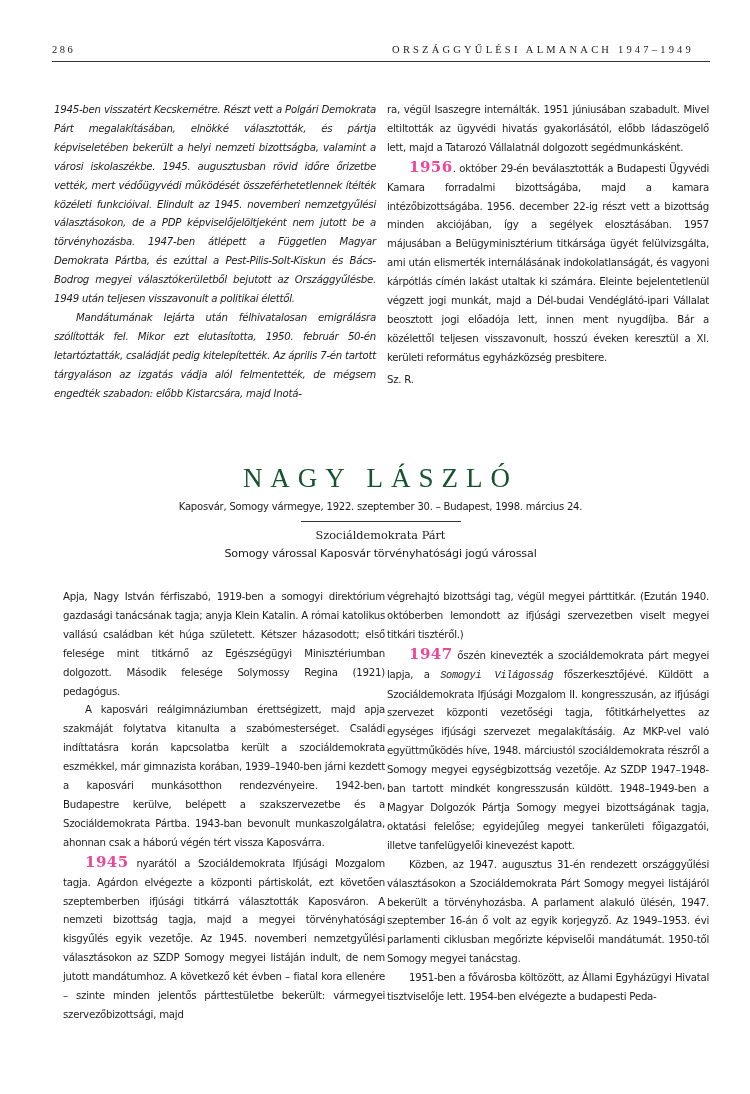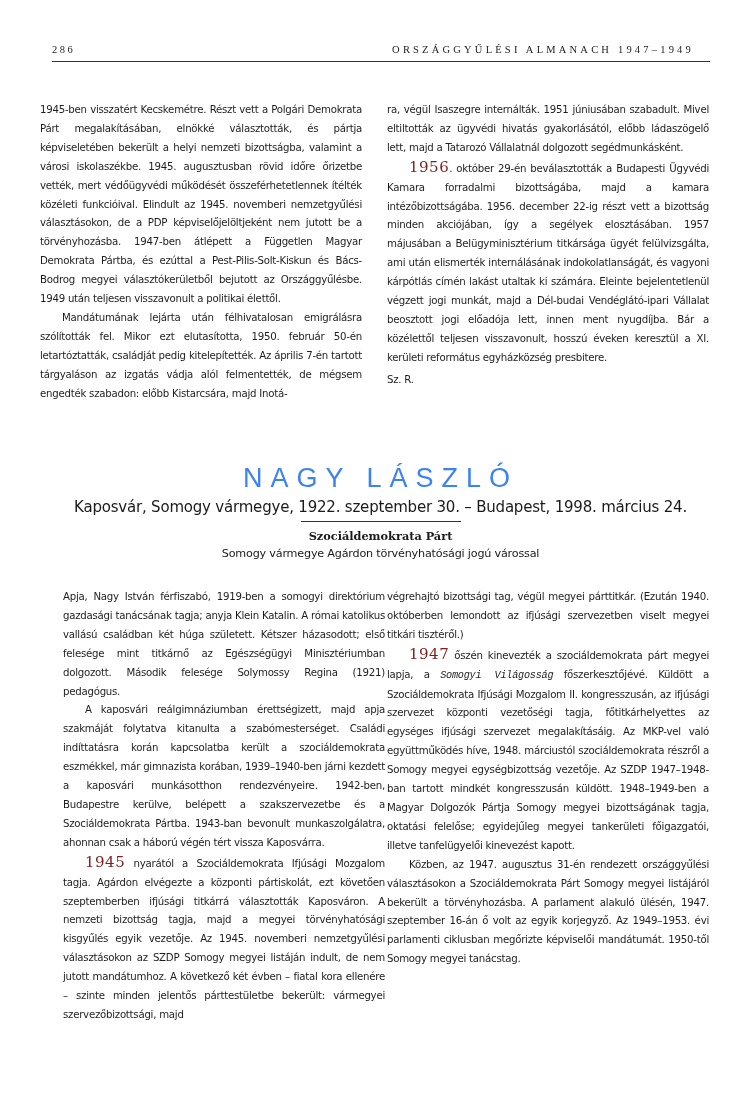--- a/index.html
+++ b/index.html
@@ -6,31 +6,31 @@
   body { width: 750px; height: 1094px; position: relative; overflow: hidden; color: #1a1a1a; font-family: "Liberation Sans", sans-serif; }
   .page { position: absolute; left: 0; top: 0; width: 750px; height: 1094px; }
   .running-head { position: absolute; left: 52px; right: 40px; top: 44px; height: 16px; font-family: "Liberation Serif", serif; font-size: 10.5px; letter-spacing: 3px; color: #222; }
   .running-head .pno { position: absolute; left: 0; top: 0; letter-spacing: 2.5px; }
   .running-head .title { position: absolute; right: 16px; top: 0; letter-spacing: 3.2px; }
   .head-rule { position: absolute; left: 52px; right: 40px; top: 61px; height: 0; border-top: 1.3px solid #333; }
   .col { position: absolute; font-family: "DejaVu Sans", sans-serif; font-size: 10.2px; line-height: 18.9px; text-align: justify; letter-spacing: -0.25px; color: #1d1d1d; }
   .col p { margin: 0; }
   .col p.ind { text-indent: 22px; }
   .col .right { text-align: left; }
-  .drop-year { font-family: "DejaVu Serif", serif; font-weight: normal; font-size: 15px; letter-spacing: 0.5px; color: #7f1d1d; }
+  .drop-year { font-family: "DejaVu Serif", serif; font-weight: bold; font-size: 15px; letter-spacing: 0.5px; color: #ec4899; }
   .ital { font-style: italic; font-family: Liberation Mono, monospace; }
-  .c1 { left: 40px; top: 101px; width: 322px; }
+  .c1 { left: 54px; top: 101px; width: 322px; font-style: italic; }
   .c2 { left: 387px; top: 101px; width: 322px; }
   .c3 { left: 63px; top: 588px; width: 322px; }
   .c4 { left: 387px; top: 588px; width: 322px; }
   .name-block { position: absolute; left: 52px; width: 657px; top: 462px; text-align: center; }
-  .name { font-family: Liberation Sans, sans-serif; font-size: 27px; letter-spacing: 8px; color: #3b82f6; line-height: 32px; font-weight: normal; margin: 0; }
-  .birth { font-family: "DejaVu Sans", sans-serif; font-size: 15px; letter-spacing: -0.2px; margin-top: 5px; line-height: 16px; }
+  .name { font-family: Liberation Serif, serif; font-size: 27px; letter-spacing: 8px; color: #14532d; line-height: 32px; font-weight: normal; margin: 0; }
+  .birth { font-family: "DejaVu Sans", sans-serif; font-size: 10px; letter-spacing: -0.2px; margin-top: 5px; line-height: 16px; }
   .sub-rule { width: 160px; margin: 6px auto 0 auto; border-top: 1px solid #333; height: 0; }
-  .party { font-family: "DejaVu Serif", serif; font-weight: bold; font-size: 11.3px; margin-top: 6px; line-height: 16px; }
+  .party { font-family: "DejaVu Serif", serif; font-weight: normal; font-size: 11.3px; margin-top: 6px; line-height: 16px; }
   .constituency { font-family: "DejaVu Sans", sans-serif; font-size: 11.2px; letter-spacing: -0.2px; margin-top: 2px; line-height: 16px; }
 </style>
 </head>
 <body>
 
 <div class="page">
 
   <div class="running-head">
     <span class="pno">286</span>
     <span class="title">ORSZÁGGYŰLÉSI ALMANACH 1947–1949</span>
@@ -46,28 +46,29 @@
     <p>ra, végül Isaszegre internálták. 1951 júniusában szabadult. Mivel eltiltották az ügyvédi hivatás gyakorlásától, előbb ládaszögelő lett, majd a Tatarozó Vállalatnál dolgozott segédmunkásként.</p>
     <p class="ind"><span class="drop-year">1956</span><span>. október 29-én beválasztották a Budapesti Ügyvédi Kamara forradalmi bizottságába, majd a kamara intézőbizottságába. 1956. december 22-ig részt vett a bizottság minden akciójában, így a segélyek elosztásában. 1957 májusában a Belügyminisztérium titkársága ügyét felülvizsgálta, ami után elismerték internálásának indokolatlanságát, és vagyoni kárpótlás címén lakást utaltak ki számára. Eleinte bejelentetlenül végzett jogi munkát, majd a Dél-budai Vendéglátó-ipari Vállalat beosztott jogi előadója lett, innen ment nyugdíjba. Bár a közélettől teljesen visszavonult, hosszú éveken keresztül a XI. kerületi református egyházközség presbitere.</span></p>
     <p class="right" style="margin-top:3px;">Sz. R.</p>
   </div>
 
   <div class="name-block">
     <h1 class="name">NAGY LÁSZLÓ</h1>
     <div class="birth">Kaposvár, Somogy vármegye, 1922. szeptember 30. – Budapest, 1998. március 24.</div>
     <div class="sub-rule"></div>
     <div class="party">Szociáldemokrata Párt</div>
-    <div class="constituency">Somogy vármegye Agárdon törvényhatósági jogú várossal</div>
+    <div class="constituency">Somogy várossal Kaposvár törvényhatósági jogú várossal</div>
   </div>
 
   <div class="col c3">
     <p>Apja, Nagy István férfiszabó, 1919-ben a somogyi direktórium gazdasági tanácsának tagja; anyja Klein Katalin. A római katolikus vallású családban két húga született. Kétszer házasodott; első felesége mint titkárnő az Egészségügyi Minisztériumban dolgozott. Második felesége Solymossy Regina (1921) pedagógus.</p>
     <p class="ind">A kaposvári reálgimnáziumban érettségizett, majd apja szakmáját folytatva kitanulta a szabómesterséget. Családi indíttatásra korán kapcsolatba került a szociáldemokrata eszmékkel, már gimnazista korában, 1939–1940-ben járni kezdett a kaposvári munkásotthon rendezvényeire. 1942-ben, Budapestre kerülve, belépett a szakszervezetbe és a Szociáldemokrata Pártba. 1943-ban bevonult munkaszolgálatra, ahonnan csak a háború végén tért vissza Kaposvárra.</p>
     <p class="ind"><span class="drop-year">1945</span><span> nyarától a Szociáldemokrata Ifjúsági Mozgalom tagja. Agárdon elvégezte a központi pártiskolát, ezt követően szeptemberben ifjúsági titkárrá választották Kaposváron. A nemzeti bizottság tagja, majd a megyei törvényhatósági kisgyűlés egyik vezetője. Az 1945. novemberi nemzetgyűlési választásokon az SZDP Somogy megyei listáján indult, de nem jutott mandátumhoz. A következő két évben – fiatal kora ellenére – szinte minden jelentős párttestületbe bekerült: vármegyei szervezőbizottsági, majd</span></p>
   </div>
 
   <div class="col c4">
     <p>végrehajtó bizottsági tag, végül megyei párttitkár. (Ezután 1940. októberben lemondott az ifjúsági szervezetben viselt megyei titkári tisztéről.)</p>
     <p class="ind"><span class="drop-year">1947</span><span> őszén kinevezték a szociáldemokrata párt megyei lapja, a </span><span class="ital">Somogyi Világosság</span><span> főszerkesztőjévé. Küldött a Szociáldemokrata Ifjúsági Mozgalom II. kongresszusán, az ifjúsági szervezet központi vezetőségi tagja, főtitkárhelyettes az egységes ifjúsági szervezet megalakításáig. Az MKP-vel való együttműködés híve, 1948. márciustól szociáldemokrata részről a Somogy megyei egységbizottság vezetője. Az SZDP 1947–1948-ban tartott mindkét kongresszusán küldött. 1948–1949-ben a Magyar Dolgozók Pártja Somogy megyei bizottságának tagja, oktatási felelőse; egyidejűleg megyei tankerületi főigazgatói, illetve tanfelügyelői kinevezést kapott.</span></p>
     <p class="ind">Közben, az 1947. augusztus 31-én rendezett országgyűlési választásokon a Szociáldemokrata Párt Somogy megyei listájáról bekerült a törvényhozásba. A parlament alakuló ülésén, 1947. szeptember 16-án ő volt az egyik korjegyző. Az 1949–1953. évi parlamenti ciklusban megőrizte képviselői mandátumát. 1950-től Somogy megyei tanácstag.</p>
+    <p class="ind">1951-ben a fővárosba költözött, az Állami Egyházügyi Hivatal tisztviselője lett. 1954-ben elvégezte a budapesti Peda-</p>
   </div>
 
 </div>
 
 </body></html>

